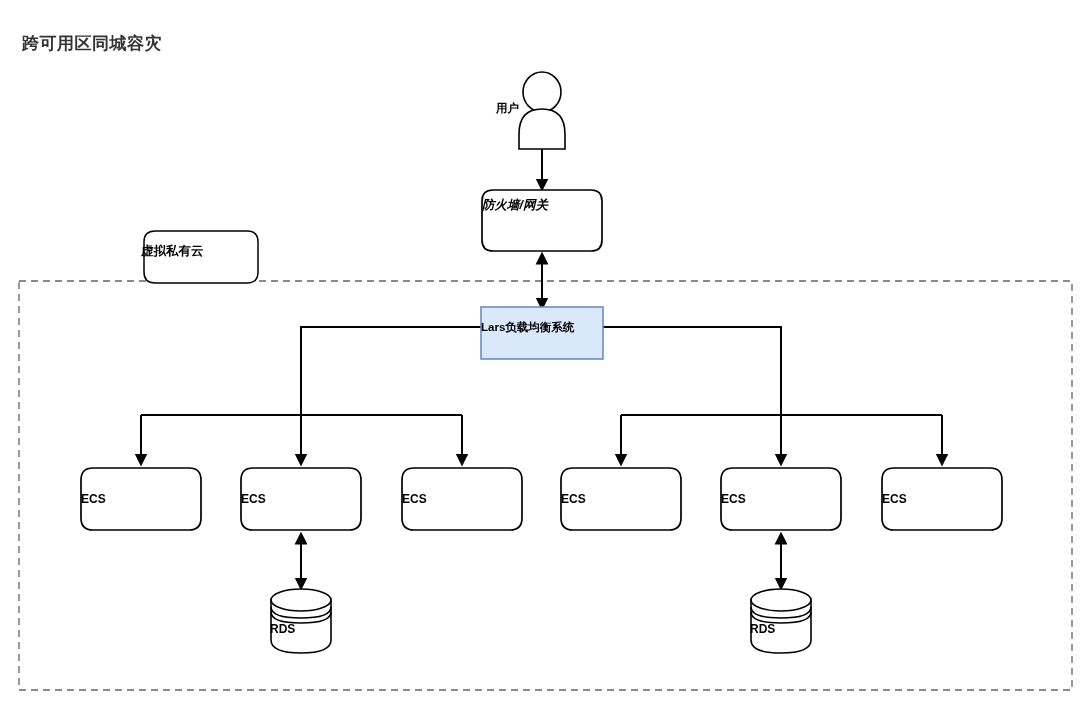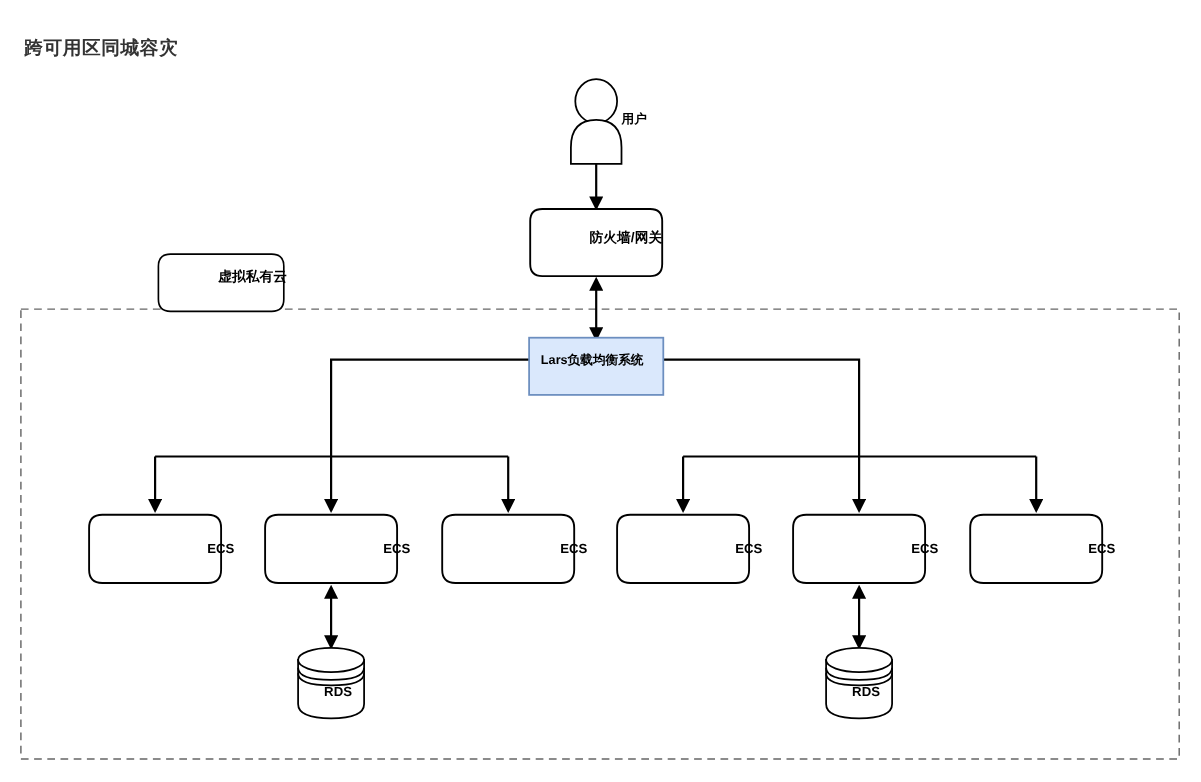--- a/index.html
+++ b/index.html
@@ -30,29 +30,29 @@
   }
   #vector-layer {
     position: absolute;
     left: 0;
     top: 0;
     width: 1092px;
     height: 711px;
   }
   .node-label {
     position: absolute;
-    text-align: right;
+    text-align: left;
     color: #000000;
     font-size: 12.5px;
     font-weight: bold;
     white-space: nowrap;
     pointer-events: none;
   }
   .lbl-actor      { left: 496px; top: 101px;  width: 92px; font-size: 11.5px; }
-  .lbl-firewall   { left: 482px; top: 208px;  width: 120px; }
+  .lbl-firewall   { left: 482px; top: 197px;  width: 120px; font-style: italic; }
   .lbl-vpc        { left: 141px; top: 243px;  width: 120px; }
   .lbl-lars       { left: 481px; top: 320px;  width: 104px; font-size: 11.5px; }
   .lbl-ecs        { width: 132px; top: 492px; font-size: 12px; }
   .lbl-rds        { width: 50px;  top: 622px; font-size: 12px; }
 </style>
 </head>
 <body>
 
 <div id="canvas">
 

